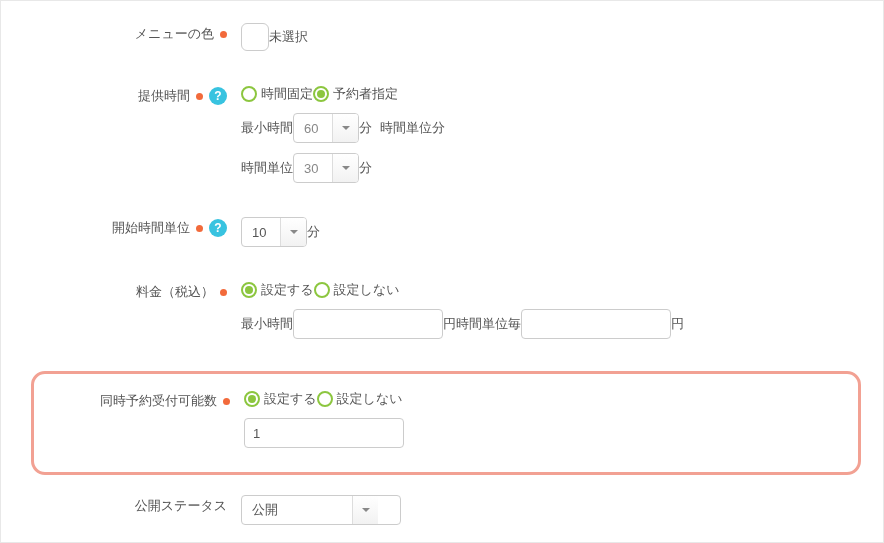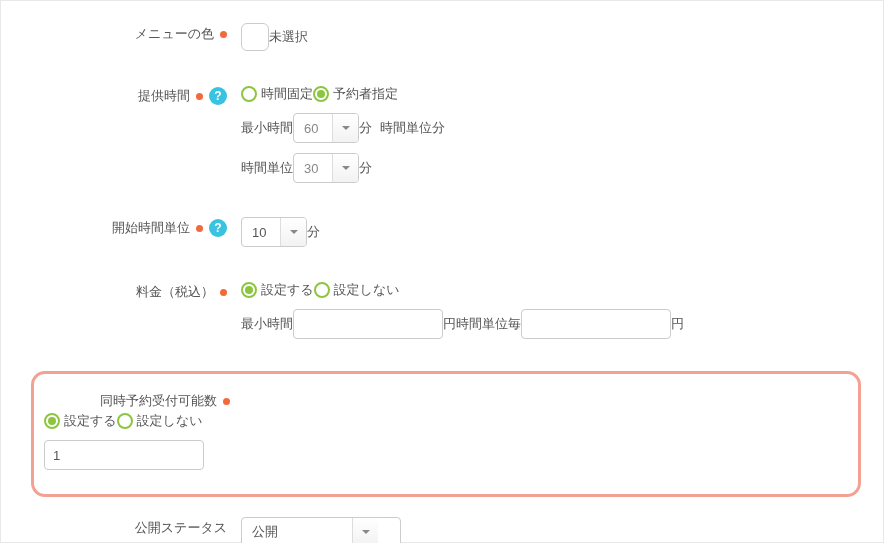--- a/index.html
+++ b/index.html
@@ -137,21 +137,21 @@
   .text-input.w160 { width: 160px; }
   .unit { color:#555; }
   .sublabel { color:#555;text-align:center; }
   .highlight-box {
     border: 3px solid #f2a193;
     border-radius: 14px;
     padding: 14px 10px 14px 10px;
     margin: 0 0 18px 0;
   }
   .highlight-box .row { margin-bottom: 10px; }
-  .highlight-box .row:last-child { margin-bottom:0;flex-direction:column; }
+  .highlight-box .row:last-child { margin-bottom:0; }
 </style>
 </head>
 <body>
 
 <div class="canvas">
 
   <div class="row">
     <div class="label-col">
       <span>メニューの色</span>
       <span class="req-dot"></span>

